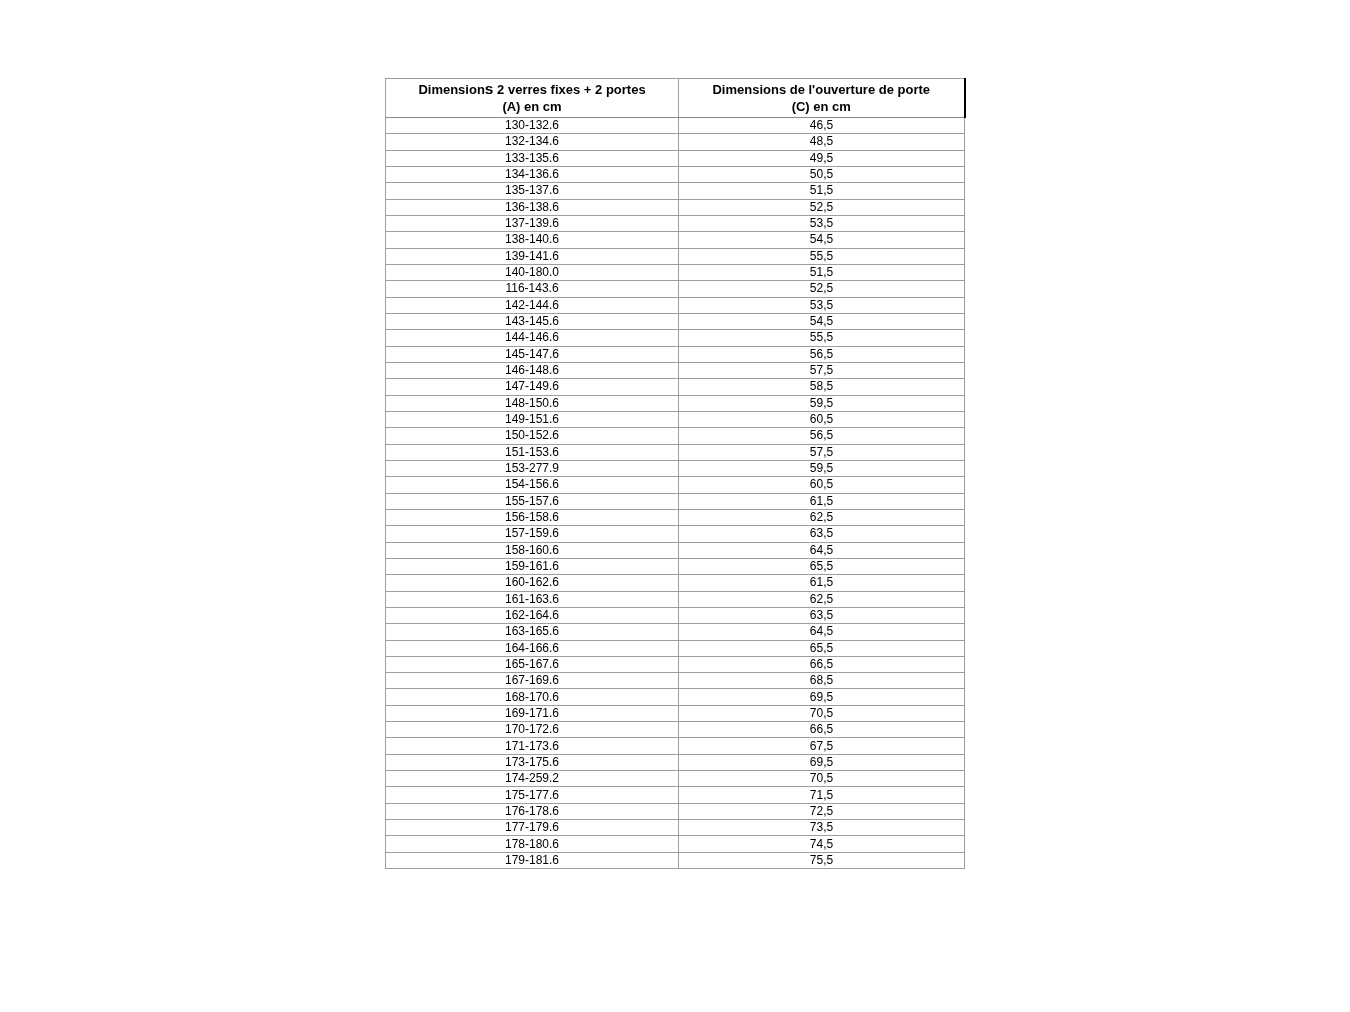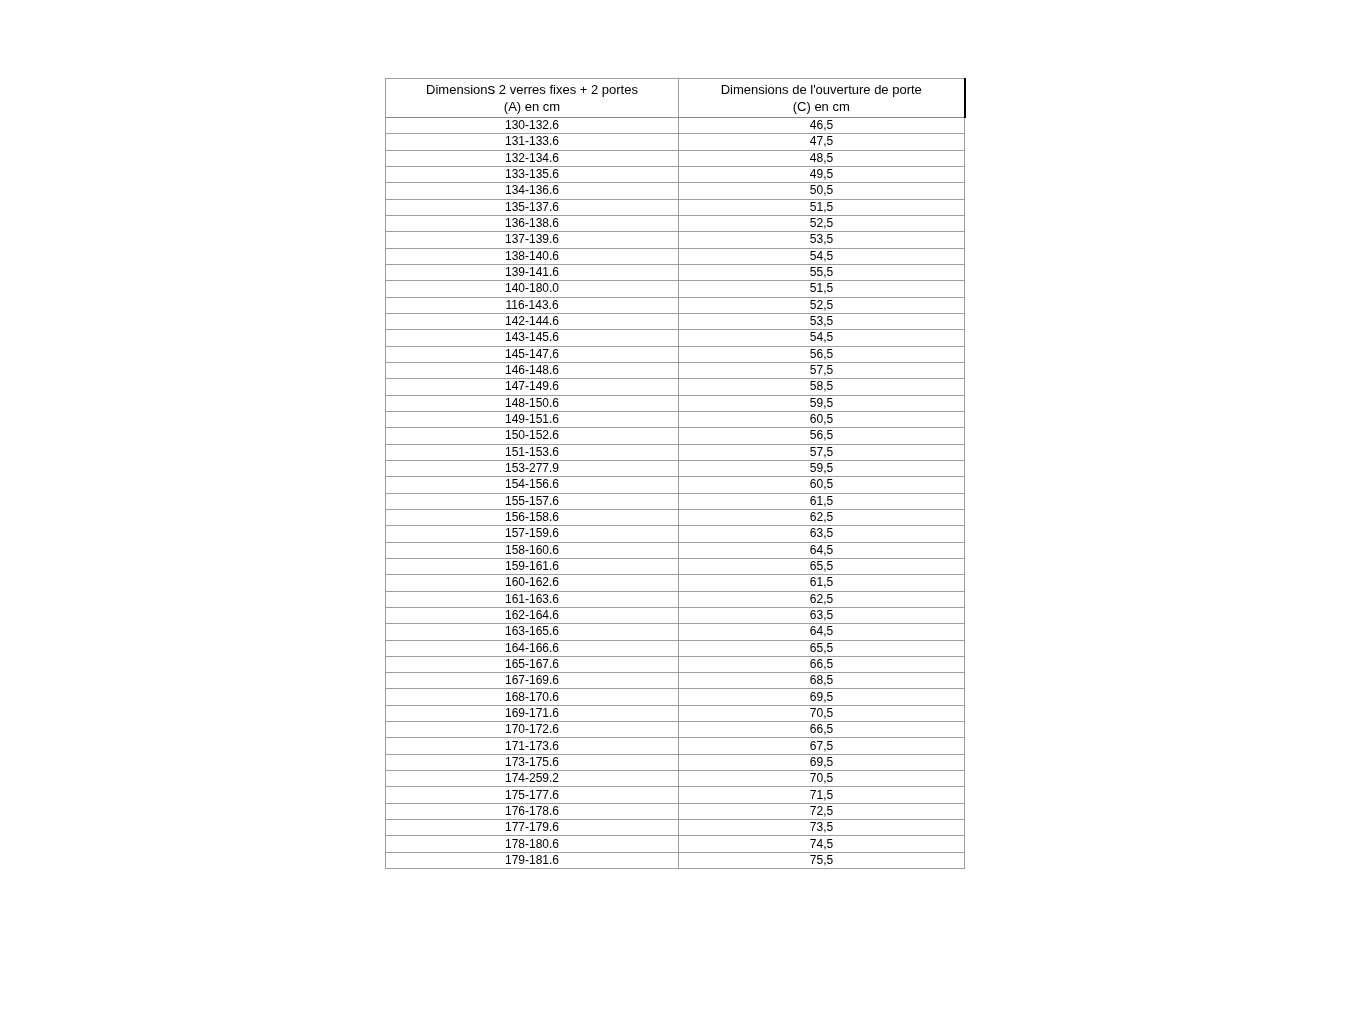--- a/index.html
+++ b/index.html
@@ -37,21 +37,21 @@
     border: 1px solid var(--grid);
     text-align: center;
     vertical-align: middle;
     padding: 0;
     overflow: hidden;
     white-space: nowrap;
   }
   .dim-table thead th {
     height: 38px;
     font-size: 13px;
-    font-weight: normal;
+    font-weight: bold;
     line-height: 17px;
     border-bottom: 1px solid var(--grid-dark);
   }
   .dim-table thead th.col-c-head {
     border-right: 2px solid var(--header-right);
     text-align: center;
   }
   .hline { display: block; }
   .odd-s {
     font-size: 15.5px;
@@ -82,24 +82,20 @@
         <span class="hline">(C) en cm</span>
       </th>
     </tr>
   </thead>
   <tbody>
       <tr>
     <td>130-132.6</td>
     <td>46,5</td>
   </tr>
       <tr>
-    <td>131-133.6</td>
-    <td>47,5</td>
-  </tr>
-      <tr>
     <td>132-134.6</td>
     <td>48,5</td>
   </tr>
       <tr>
     <td>133-135.6</td>
     <td>49,5</td>
   </tr>
       <tr>
     <td>134-136.6</td>
     <td>50,5</td>
@@ -132,20 +128,24 @@
     <td>116-143.6</td>
     <td>52,5</td>
   </tr>
       <tr>
     <td>142-144.6</td>
     <td>53,5</td>
   </tr>
       <tr>
     <td>143-145.6</td>
     <td>54,5</td>
+  </tr>
+      <tr>
+    <td>144-146.6</td>
+    <td>55,5</td>
   </tr>
       <tr>
     <td>145-147.6</td>
     <td>56,5</td>
   </tr>
       <tr>
     <td>146-148.6</td>
     <td>57,5</td>
   </tr>
       <tr>

